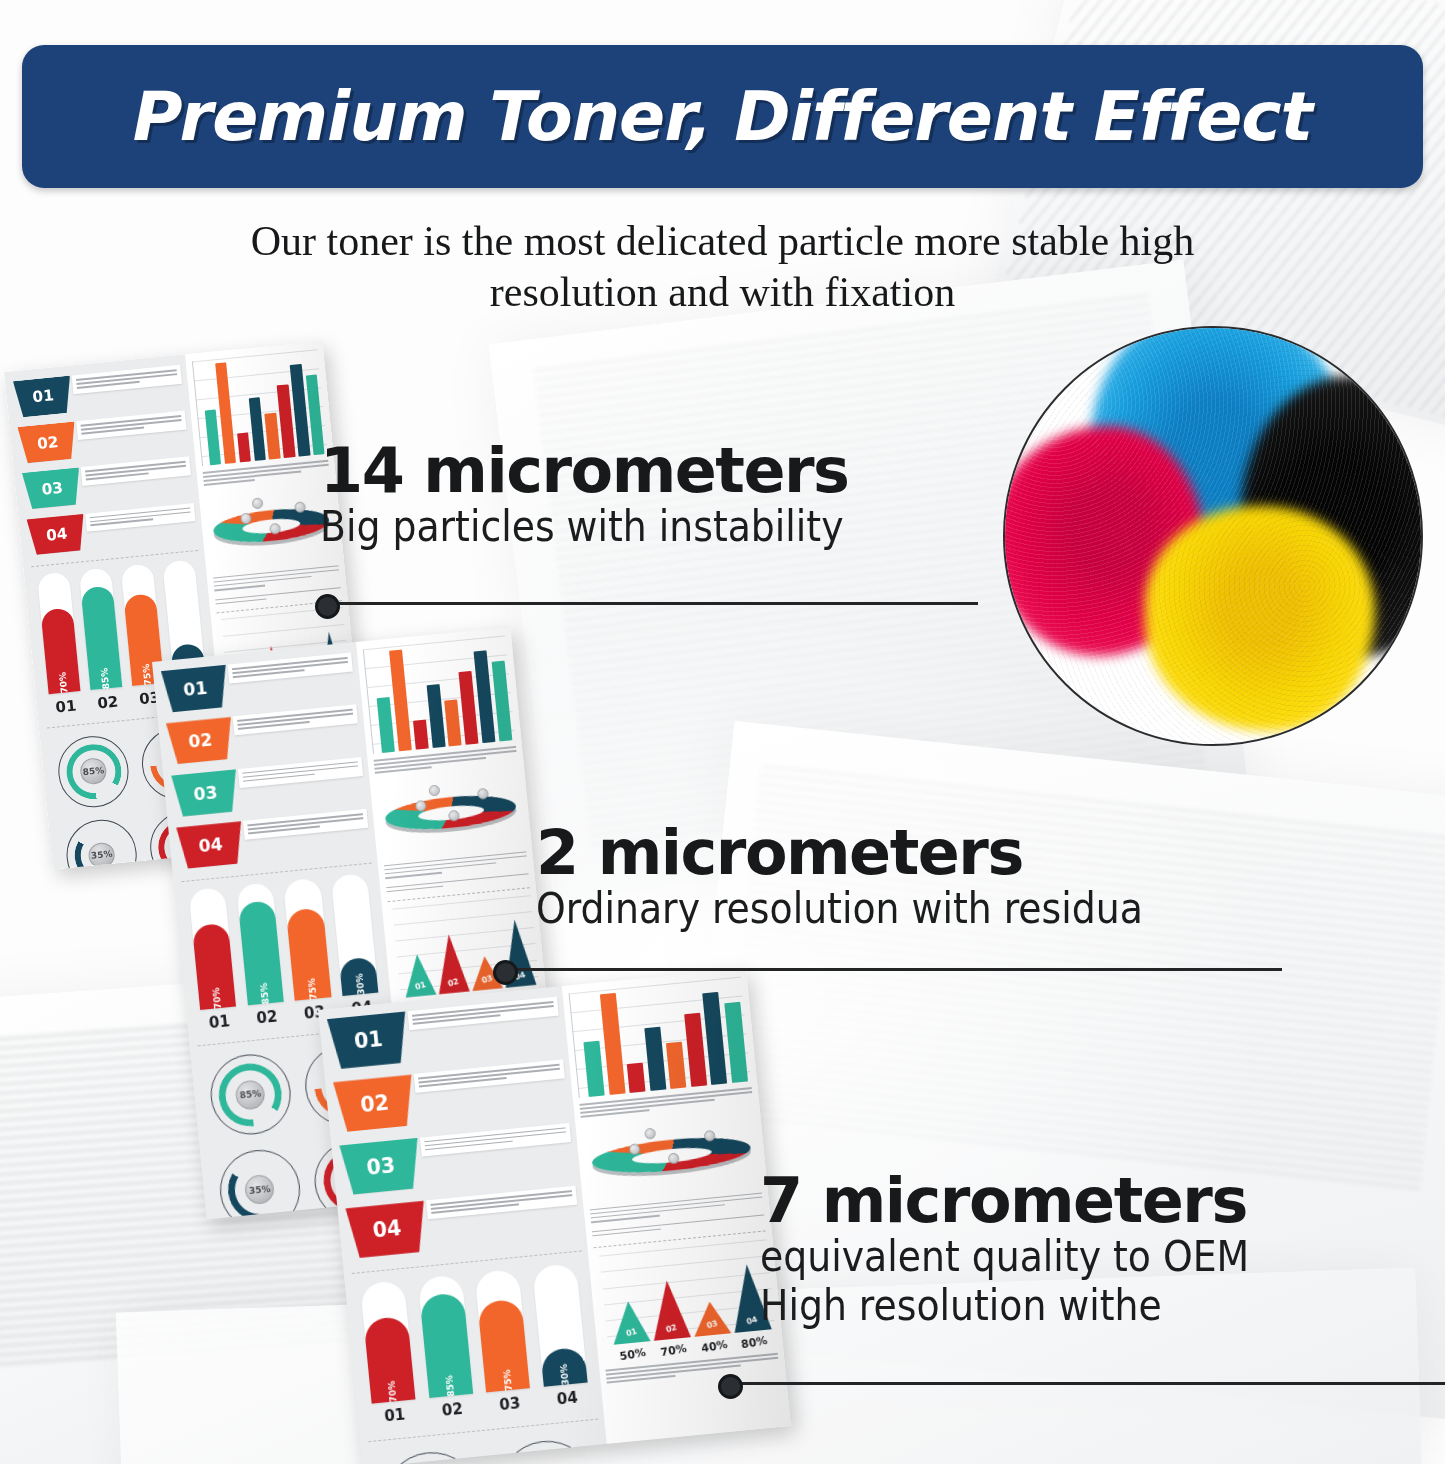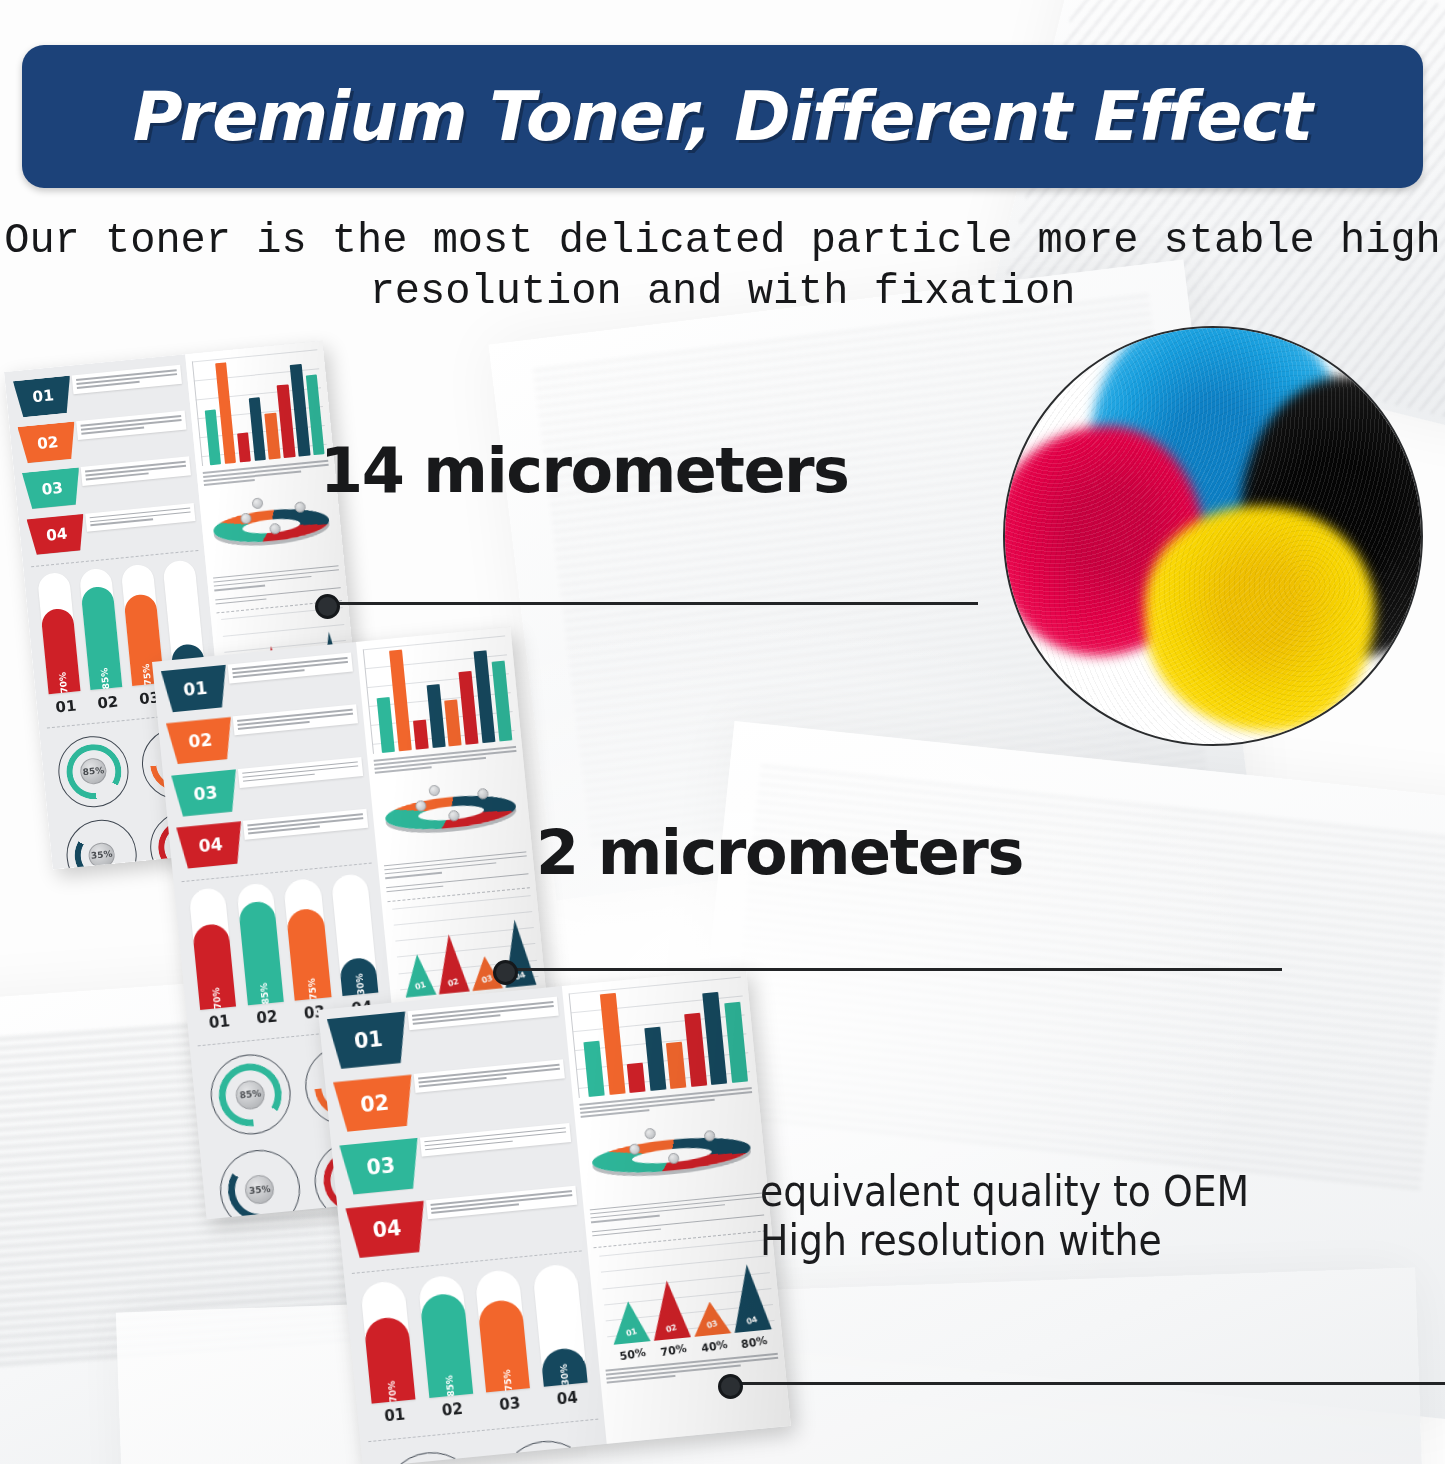--- a/index.html
+++ b/index.html
@@ -55,21 +55,21 @@
     letter-spacing: -1px;
     white-space: nowrap;
     text-shadow: 3px 3px 0 rgba(0,0,0,.28);
     font-family: "DejaVu Sans", sans-serif;
   }
 
   #subtitle {
     position: absolute; left: 0; top: 216px; width: 1445px;
     text-align: center; z-index: 6;
     color: #17181a; font-size: 42px; line-height: 1.22;
-    font-family: Liberation Mono, monospace;
+    font-family: Liberation Serif, serif;
     font-weight: 400;
   }
   #subtitle span { display:block; }
 
   
   .spec { position: absolute; z-index: 7; }
   .spec-value {
     font-size: 62px; font-weight: 800; color: #18191b; white-space: nowrap;
     letter-spacing: -1.5px; line-height: 1.05;
     font-family: "DejaVu Sans", sans-serif;
@@ -278,29 +278,32 @@
 <div id="toner-circle">
   <div class="powder cyan"></div>
   <div class="powder magenta"></div>
   <div class="powder black"></div>
   <div class="powder yellow"></div>
   <div class="grain"></div>
 </div>
 
 <div class="spec" id="spec-1">
   <div class="spec-value">14 micrometers</div>
+  <div class="spec-desc">Big particles with instability</div>
 </div>
 <div class="connector" id="connector-1"></div>
 
 <div class="spec" id="spec-2">
   <div class="spec-value">2 micrometers</div>
+  <div class="spec-desc">Ordinary resolution with residua</div>
 </div>
 <div class="connector" id="connector-2"></div>
 
 <div class="spec" id="spec-3">
+  <div class="spec-value">7 micrometers</div>
   <div class="spec-desc two-line">equivalent quality to OEM</div>
   <div class="spec-desc two-line">High resolution withe</div>
 </div>
 <div class="connector" id="connector-3"></div>
 
 <div class="sheet" id="sheet-1">
   <div class="col-left">
       <div class="num-row">
         <div class="num-badge" style="background:#15485e;font-size:15.272727272727273px">01</div>
         <div class="num-text">

